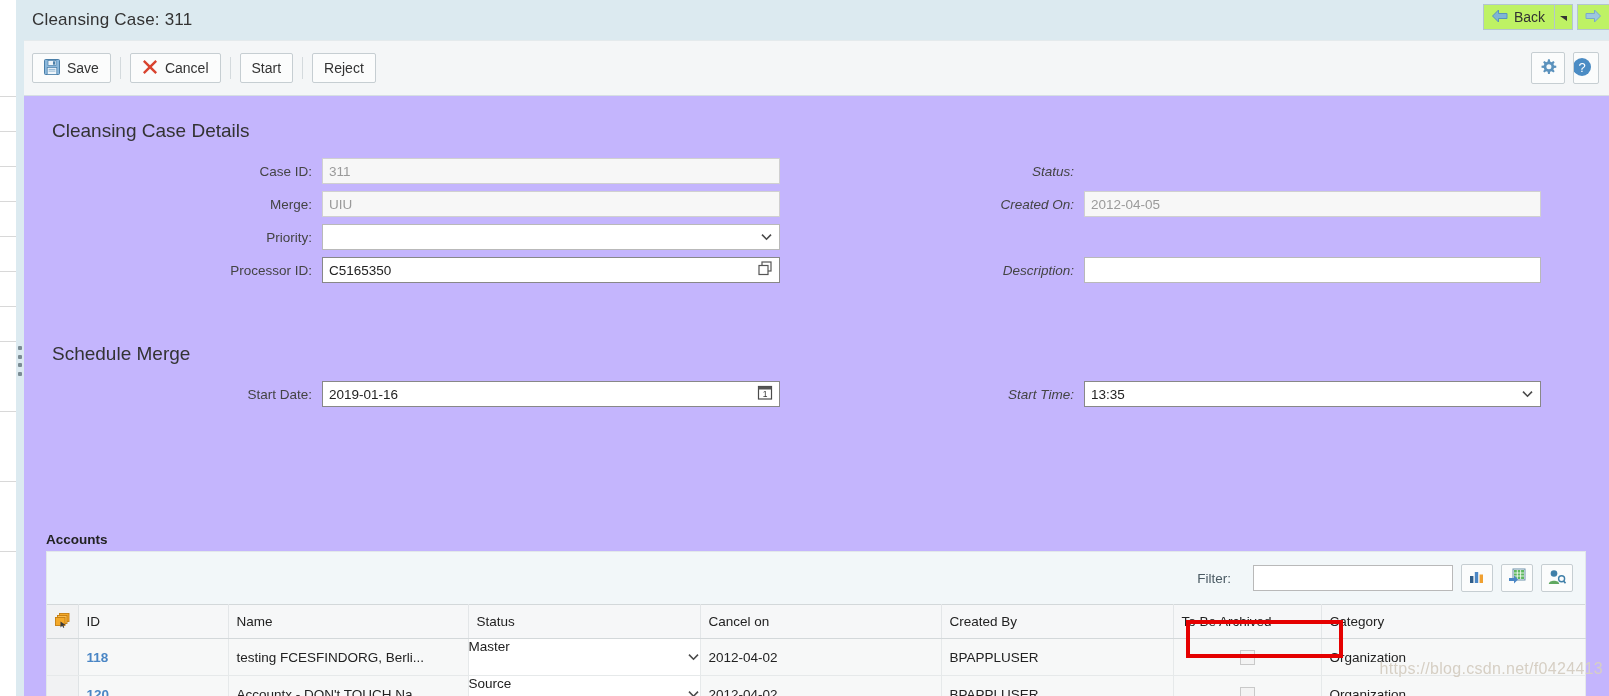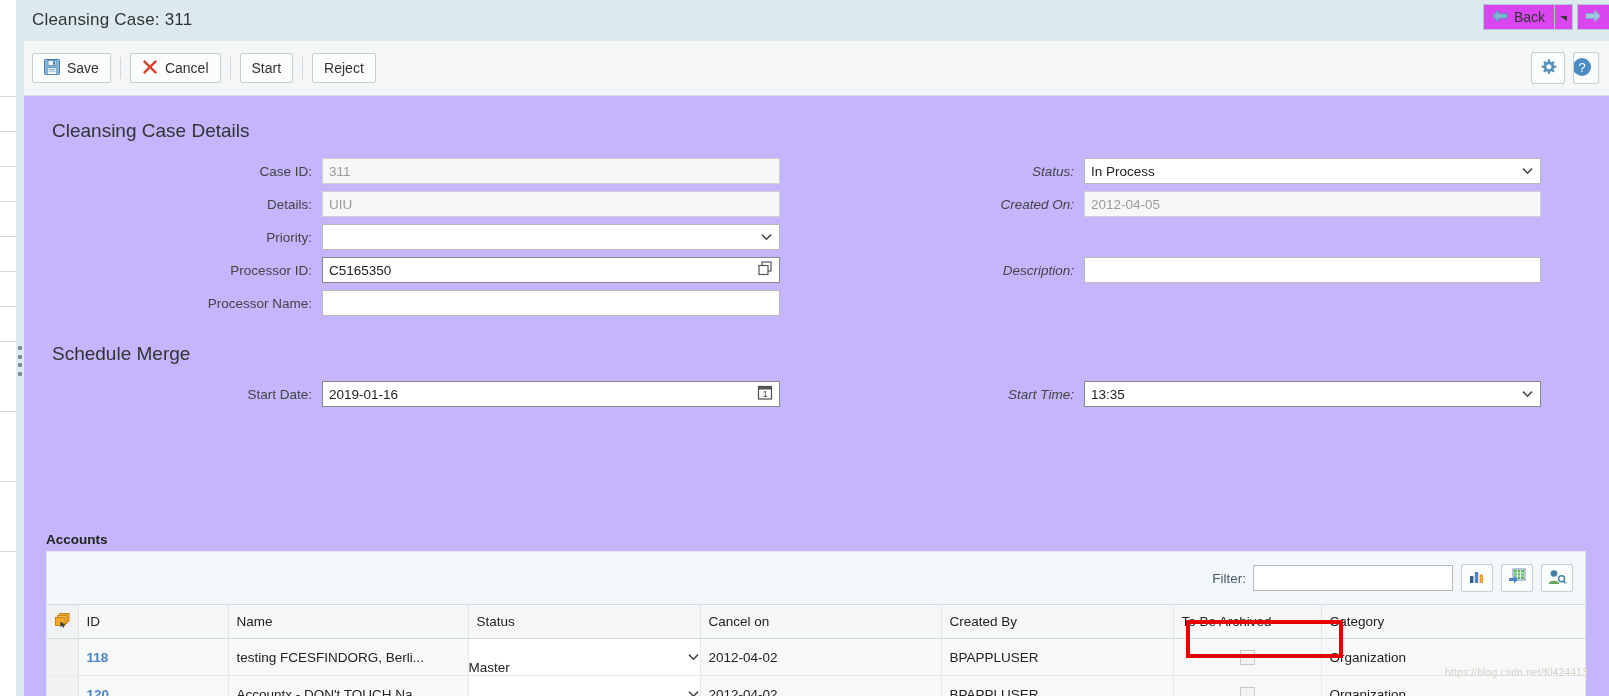--- a/index.html
+++ b/index.html
@@ -60,21 +60,21 @@
     font-size: 17px;
     color: #333333;
     letter-spacing: 0.2px;
   }
   #header-right {
     position: absolute; right: 0; top: 4px;
     display: flex; align-items: center;
   }
   .hdr-btn {
     height: 26px;
-    background: #d946ef;
+    background: #bef264;
     border: 1px solid #b3c6cf;
     display: flex; align-items: center;
     padding: 0 7px;
     font-size: 14px;
     color: #333333;
     cursor: pointer;
   }
   .hdr-btn.back { border-right: none; padding-right: 9px; }
   .hdr-btn.caret {
     width: 19px; justify-content: center; padding: 0;
@@ -181,21 +181,21 @@
     position: absolute; left: 22px; top: 455px;
     width: 1540px; height: 241px;
     border: 1px solid #e2e8ea;
     background: #f2f7f9;
   }
   #accounts-toolbar {
     height: 52px; position: relative;
     display: flex; align-items: center; justify-content: flex-end;
     padding-right: 12px;
   }
-  #filter-label { font-size: 13.5px; color: #4a5a63; margin-right: 7px; }
+  #filter-label { font-size: 13.5px; color: #4a5a63; margin-right: 22px; }
   #filter-input {
     width: 200px; height: 26px;
     border: 1px solid #b9b9b9; background: #ffffff;
   }
   .acc-icon-btn {
     width: 32px; height: 28px;
     border: 1px solid #c6ced2; background: #fbfcfc;
     border-radius: 2px;
     margin-left: 8px;
     display: flex; align-items: center; justify-content: center;
@@ -232,21 +232,21 @@
   #accounts-table td.sel-cell, #accounts-table th.sel-th {
     background: #f1f2f3; border-right: 1px solid #dfe3e5;
   }
   #accounts-table td.white { background: #ffffff; }
   .id-link { color: #4a86c5; cursor: pointer; font-weight: bold; }
   .cell-select {
     position: relative;
     background: #ffffff;
     height: 36px;
     margin: 0 -8px; padding: 0 8px;
-    display: flex; align-items: flex-end;
+    display: flex; align-items: flex-start;
   }
   .cell-select .caret-dn {
     position: absolute; right: 9px; top: 50%;
     transform: translateY(-50%); font-size: 11px; color: #5a5a5a;
   }
   .cb {
     width: 15px; height: 15px;
     border: 1px solid #c9c9c9;
     background: #f3f3f3;
     display: inline-flex; align-items: center; justify-content: center;
@@ -258,22 +258,22 @@
   #red-box {
     position: absolute;
     left: 1186px; top: 620px;
     width: 157px; height: 38px;
     border: 4px solid #e50000;
     box-sizing: border-box;
     pointer-events: none;
     z-index: 20;
   }
   #watermark {
-    position: absolute; right: 21px; bottom: 18px;
-    font-size: 10px; color: #d6cfc4;
+    position: absolute; right: 6px; bottom: 18px;
+    font-size: 16px; color: #d6cfc4;
     letter-spacing: 0.3px;
     z-index: 21;
     white-space: nowrap;
   }
 </style>
 </head>
 <body>
 
 <div id="left-rail">
   <div class="rail-line" style="top:96px"></div>
@@ -389,21 +389,21 @@
     <h2 class="section-title" id="details-title">Cleansing Case Details</h2>
 
     <div class="frow col-l" style="left:28px; top:62px">
       <div class="flabel">Case ID:</div>
       <div class="fctl ro">
         <span class="fval">311</span>
       </div>
     </div>
 
     <div class="frow col-l" style="left:28px; top:95px">
-      <div class="flabel">Details:</div>
+      <div class="flabel">Merge:</div>
       <div class="fctl ro">
         <span class="fval">UIU</span>
       </div>
     </div>
 
     <div class="frow col-l" style="left:28px; top:128px">
       <div class="flabel">Priority:</div>
       <div class="fctl">
         <span class="fval"></span>
         <span class="caret-dn">
@@ -420,37 +420,23 @@
         <span class="fval">C5165350</span>
         <span class="fld-ico">
           <svg width="15" height="15" viewBox="0 0 15 15">
             <rect x="4" y="1" width="9" height="9" fill="none" stroke="#555" stroke-width="1.2"></rect>
             <rect x="1" y="4.5" width="9" height="9" fill="#ffffff" stroke="#555" stroke-width="1.2"></rect>
           </svg>
         </span>
       </div>
     </div>
 
-    <div class="frow col-l" style="left:28px; top:194px">
-      <div class="flabel">Processor Name:</div>
-      <div class="fctl">
-        <span class="fval"></span>
-      </div>
-    </div>
 
     <div class="frow col-r" style="left:940px; top:62px">
       <div class="flabel">Status:</div>
-      <div class="fctl">
-        <span class="fval">In Process</span>
-        <span class="caret-dn">
-          <svg width="11" height="8" viewBox="0 0 11 8">
-              <path d="M1 1.6 L5.5 6.2 L10 1.6" stroke="#4a4a4a" stroke-width="1.6" fill="none"></path>
-            </svg>
-        </span>
-      </div>
     </div>
 
     <div class="frow col-r" style="left:940px; top:95px">
       <div class="flabel">Created On:</div>
       <div class="fctl ro">
         <span class="fval">2012-04-05</span>
       </div>
     </div>
 
 

